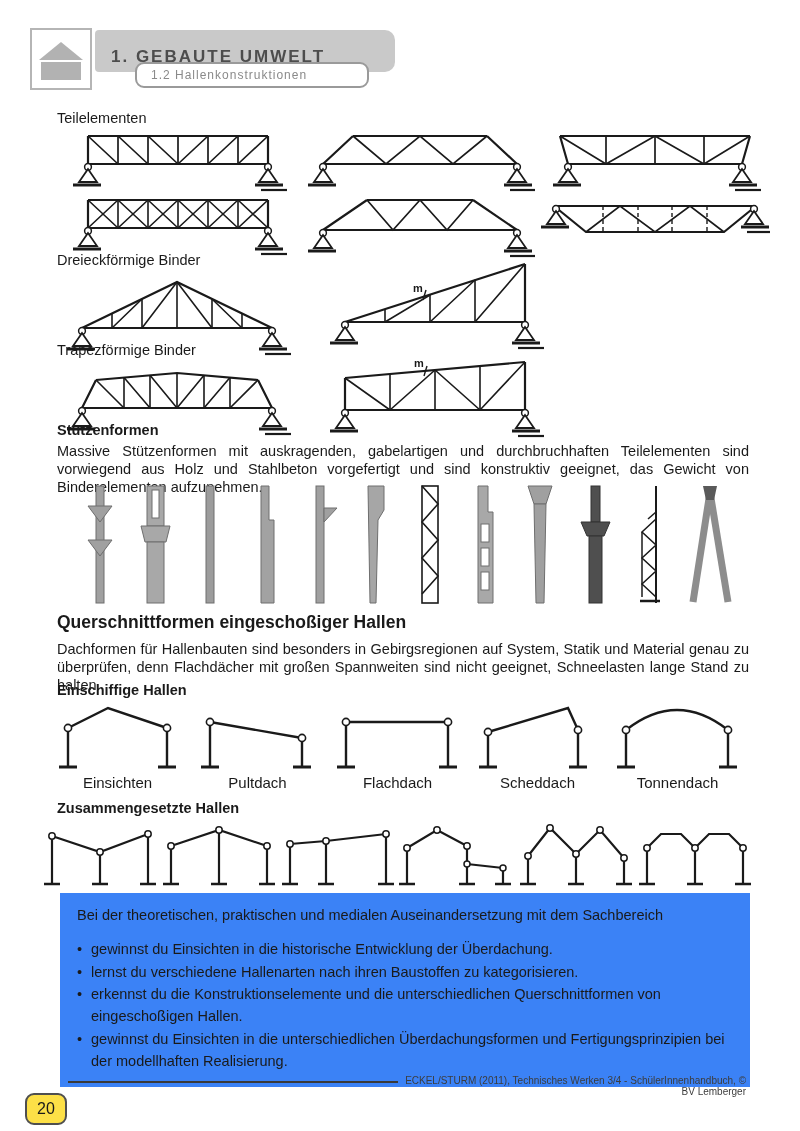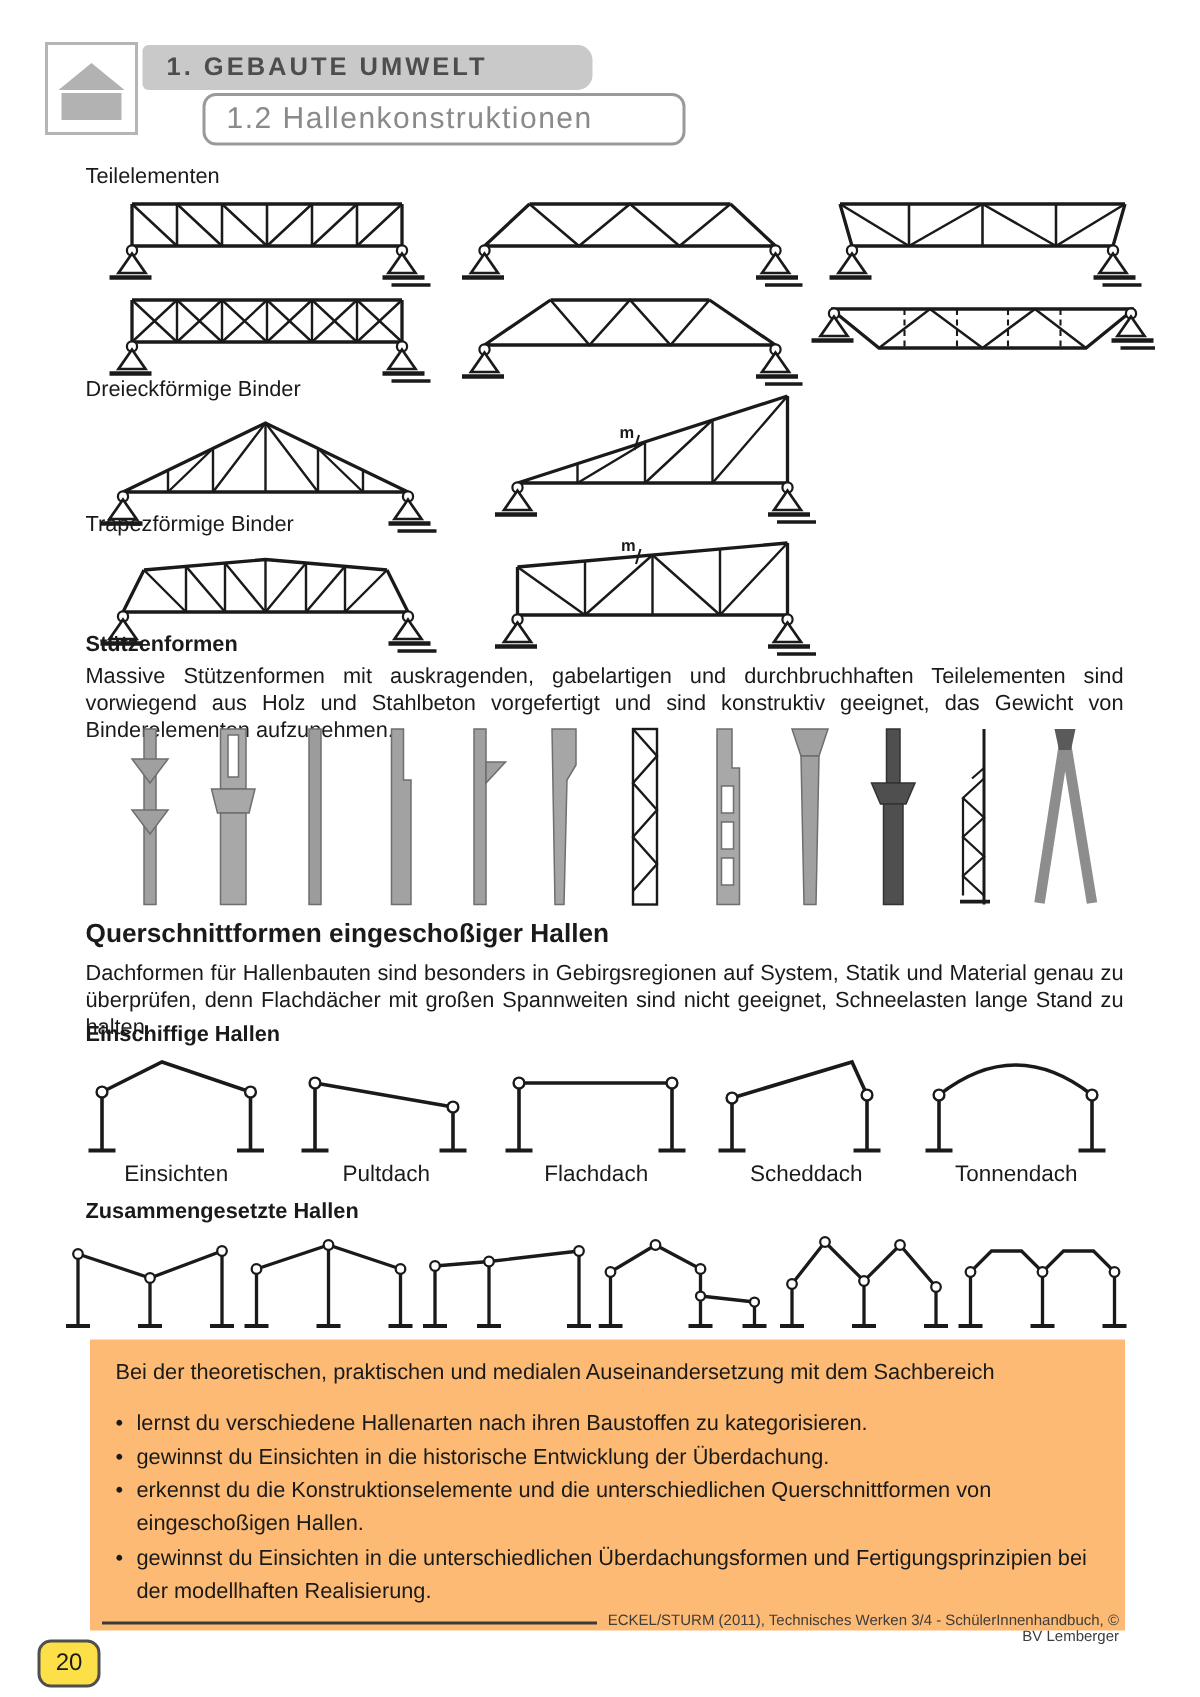--- a/index.html
+++ b/index.html
@@ -2,31 +2,31 @@
 <html><head>
 <meta charset="utf-8">
 <style>
   html,body{margin:0;padding:0;background:#fff;}
   body{width:800px;height:1131px;position:relative;font-family:"Liberation Sans","DejaVu Sans",sans-serif;color:#1a1a1a;}
   .abs{position:absolute;}
   
   .house-box{left:30px;top:28px;width:58px;height:58px;border:2px solid #b5b5b5;background:#fff;}
   .house-roof{position:absolute;left:7px;top:12px;width:0;height:0;border-left:22px solid transparent;border-right:22px solid transparent;border-bottom:18px solid #b2b2b2;}
   .house-body{position:absolute;left:9px;top:32px;width:40px;height:18px;background:#b2b2b2;}
-  .chapter-band{left:95px;top:30px;background:#c9c9c9;border-radius:4px 10px 10px 4px;padding:5px 70px 5px 16px;font-size:17px;font-weight:bold;letter-spacing:2px;color:#4d4d4d;}
-  .section-box{left:135px;top:62px;background:#fff;border:2px solid #9a9a9a;border-radius:9px;padding:4px 60px 4px 14px;font-size:20px;letter-spacing:1px;color:#8a8a8a;}
+  .chapter-band{left:95px;top:30px;background:#c9c9c9;border-radius:4px 10px 10px 4px;padding:17px 70px 5px 16px;font-size:17px;font-weight:bold;letter-spacing:2px;color:#4d4d4d;}
+  .section-box{left:135px;top:62px;background:#fff;border:2px solid #9a9a9a;border-radius:9px;padding:4px 60px 4px 14px;font-size:12px;letter-spacing:1px;color:#8a8a8a;}
   
   .lab{font-size:14.5px;}
   .lab-b{font-size:14.5px;font-weight:bold;text-align:right;}
   .h2{font-size:17.5px;font-weight:bold;}
   .para{font-size:14.5px;line-height:1.25;text-align:justify;width:692px;}
   svg{display:block;}
   .cap{font-size:15px;text-align:center;margin-top:2px;}
   
-  .summary{left:60px;top:893px;width:656px;background:#fdba74;padding:12px 17px 14px 17px;font-size:14.5px;line-height:1.5;}
+  .summary{left:60px;top:893px;width:656px;background:#3b82f6;padding:12px 17px 14px 17px;font-size:14.5px;line-height:1.5;}
   .summary ul{margin:12px 0 0 0;padding:0;list-style:none;}
   .summary li{padding-left:14px;position:relative;margin:1px 0;}
   .summary li:before{content:"\2022";position:absolute;left:0;top:0;}
   
   .page-badge{left:25px;top:1093px;background:#fde047;border:2px solid #4f4f4f;border-radius:9px;width:38px;height:28px;display:flex;align-items:center;justify-content:center;font-size:16px;text-align:center;}
   .foot-line{left:68px;top:1081px;width:330px;height:2px;background:#3a3a3a;}
   .citation{left:398px;top:1075px;width:348px;font-size:10px;color:#3c3c3c;text-align:right;}
 </style>
 </head>
 <body>
@@ -371,22 +371,22 @@
       <circle cx="10" cy="30" r="3.2"></circle>
         <circle cx="58" cy="30" r="3.2"></circle>
         <circle cx="106" cy="30" r="3.2"></circle>
     </g>
   </svg>
 </div>
 
 <div class="abs summary">
   <div>Bei der theoretischen, praktischen und medialen Auseinandersetzung mit dem Sachbereich</div>
   <ul>
+    <li>gewinnst du Einsichten in die historische Entwicklung der Überdachung.</li>
     <li>lernst du verschiedene Hallenarten nach ihren Baustoffen zu kategorisieren.</li>
-    <li>gewinnst du Einsichten in die historische Entwicklung der Überdachung.</li>
     <li>erkennst du die Konstruktionselemente  und die unterschiedlichen Querschnittformen von eingeschoßigen Hallen.</li>
     <li>gewinnst du Einsichten in die unterschiedlichen Überdachungsformen und Fertigungsprinzipien bei der modellhaften Realisierung.</li>
   </ul>
 </div>
 
 <div class="abs page-badge">20</div>
 <div class="abs foot-line"></div>
 <div class="abs citation">ECKEL/STURM (2011), Technisches Werken 3/4 - SchülerInnenhandbuch, © BV Lemberger</div>
 
 </body></html>

